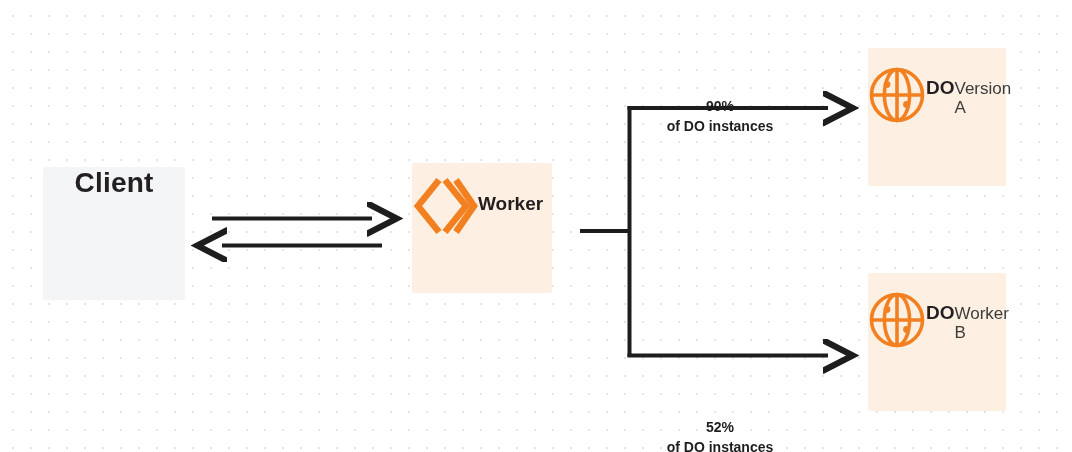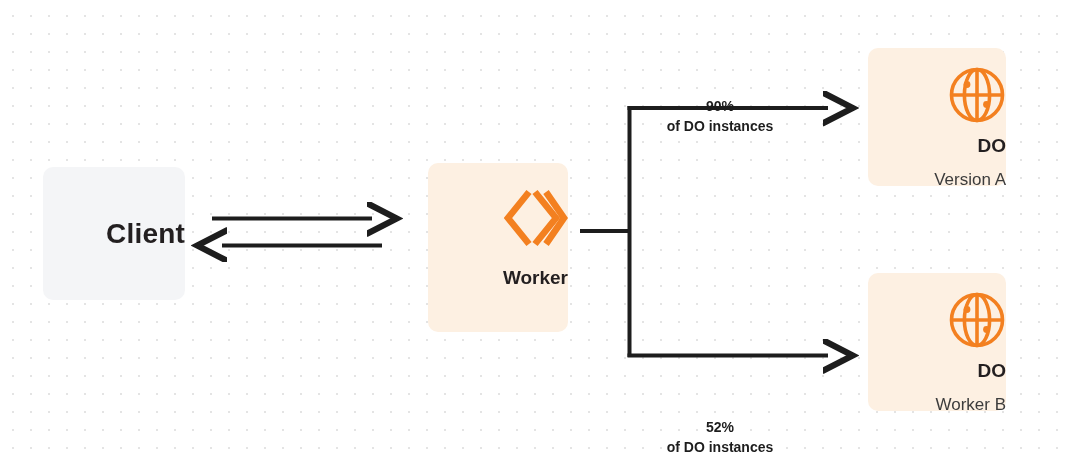--- a/index.html
+++ b/index.html
@@ -18,47 +18,47 @@
     width: 1072px;
     height: 452px;
     background-color: #ffffff;
     background-image: radial-gradient(#e4e4e4 1.15px, transparent 1.2px);
     background-size: 18px 18px;
     background-position: 4px 7px;
   }
   .node {
     position: absolute;
     box-sizing: border-box;
-    border-radius: 10px;
+    border-radius: 2px;
     display: flex;
-    flex-direction: column;
-    align-items: flex-end;
+    flex-direction: row;
+    align-items: flex-start;
     justify-content: center;
   }
   #client-node {
     left: 43px;
     top: 167px;
     width: 142px;
     height: 133px;
     background: #f4f5f7;
   }
   #client-node .node-title {
     font-size: 28px;
     font-weight: bold;
     color: #231f20;
     letter-spacing: 0.2px;
   }
   #worker-node {
-    left: 428px;
+    left: 412px;
     top: 163px;
     width: 140px;
-    height: 169px;
+    height: 130px;
     background: #fdf0e2;
     justify-content: flex-start;
-    padding-top: 24px;
+    padding-top: 12px;
   }
   #worker-node .node-title {
     font-size: 19px;
     font-weight: bold;
     color: #231f20;
     margin-top: 18px;
   }
   .do-node {
     left: 868px;
     width: 138px;

